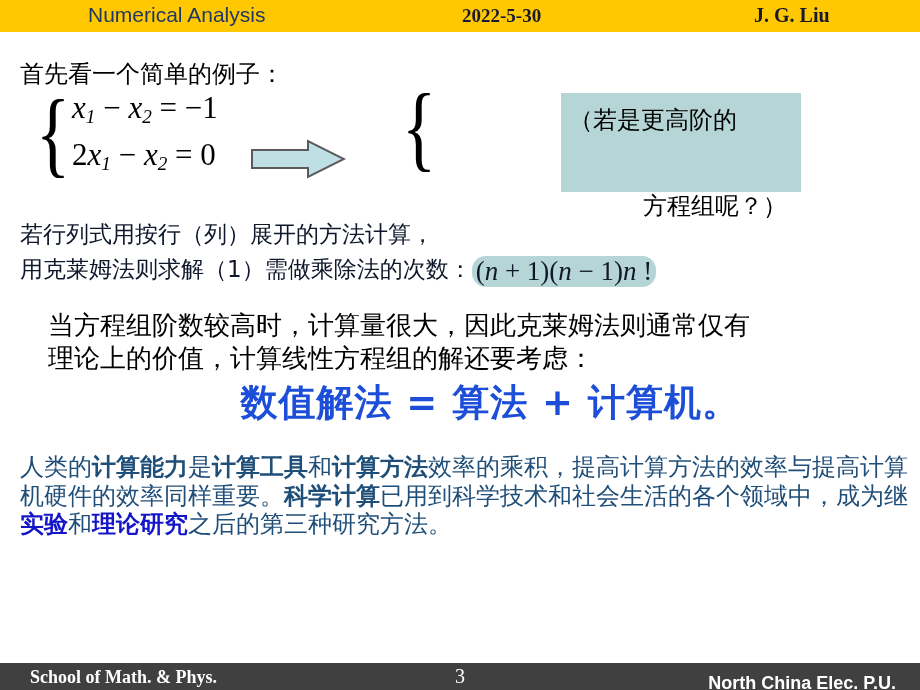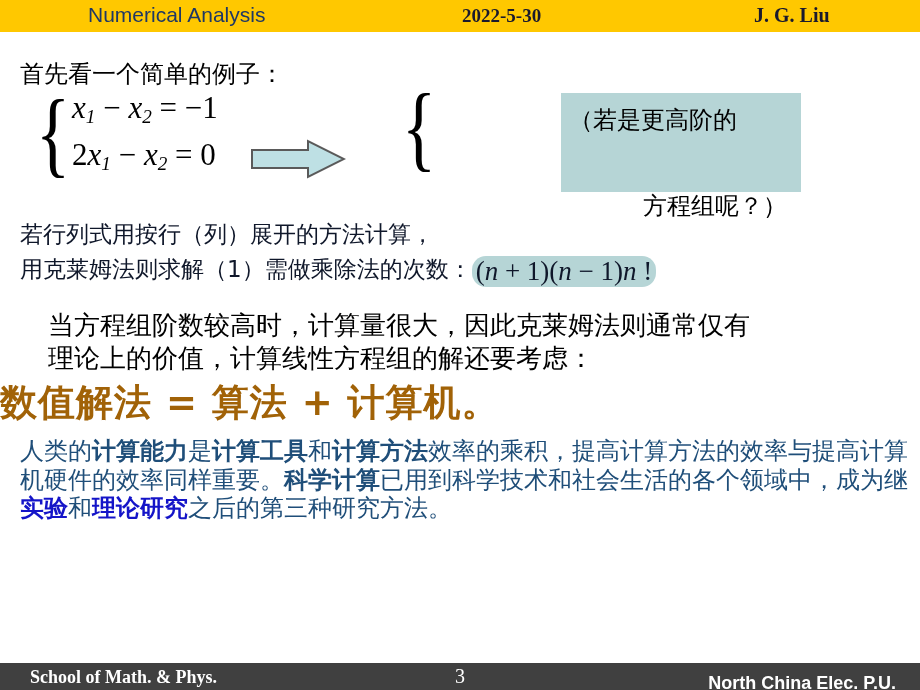--- a/index.html
+++ b/index.html
@@ -177,33 +177,33 @@
   }
   .para-l1 { top: 308px; }
   .para-l2 { top: 341px; }
 
   
   .headline {
     position: absolute;
     left: 0;
     top: 378px;
     width: 740px;
-    text-align: left;
+    text-align: right;
     font-size: 37px;
     font-weight: bold;
-    color: #a16207;
+    color: #1d4ed8;
     white-space: nowrap;
     letter-spacing: 1px;
   }
 
   
   .blue-para {
     position: absolute;
     left: 20px;
-    top: 437px;
+    top: 453px;
     width: 888px;
     font-size: 24px;
     color: #1F4E79;
     line-height: 1.19;
     letter-spacing: 0px;
   }
   .blue-para b {
     font-weight: bold;
     color: #1F4E79;
   }

